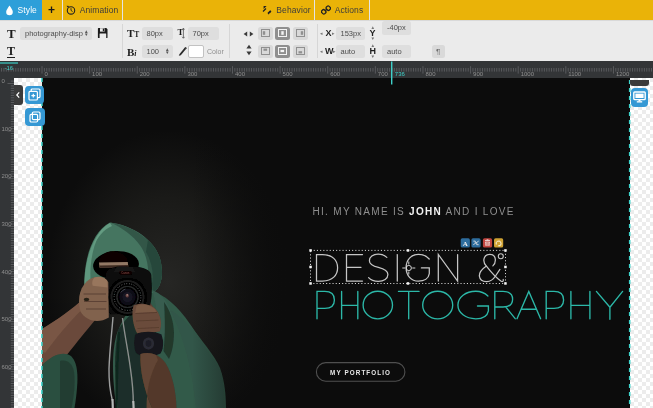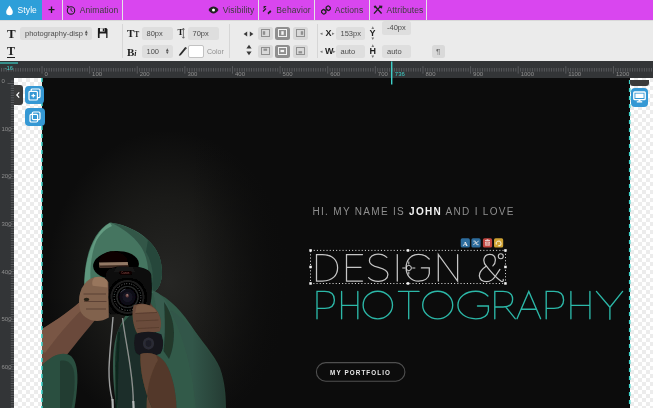--- a/index.html
+++ b/index.html
@@ -1,19 +1,19 @@
 <!DOCTYPE html>
 <html><head><meta charset="utf-8"><style>
 *{margin:0;padding:0;box-sizing:border-box}
 html,body{width:653px;height:408px;overflow:hidden;background:#fff;
   font-family:"Liberation Sans",sans-serif;}
 .app{position:relative;width:653px;height:408px}
 .abs{position:absolute}
 
-.tabs{position:absolute;left:0;top:0;width:653px;height:21px;background:#d946ef;border-bottom:1px solid #d9d9d9}
+.tabs{position:absolute;left:0;top:0;width:653px;height:21px;background:#eab308;border-bottom:1px solid #d9d9d9}
 .tab{position:absolute;top:0;height:20px;display:flex;align-items:center;justify-content:center;
   font-size:8.5px;color:#3c3c3c;border-right:1px solid #e4e4e4;gap:4px;letter-spacing:.1px}
 .tab svg{flex:0 0 auto}
 .tabstyle{left:0;width:41.5px;background:#2e9fd9;color:#fff;border-right:none}
 
 .toolbar{position:absolute;left:0;top:21px;width:653px;height:40px;background:#ebebeb}
 .inp{position:absolute;background:#dedede;border-radius:2.5px;font-size:7.5px;color:#4c4c4c;
   display:flex;align-items:center;padding-left:5px;height:13.5px}
 .sep{position:absolute;width:1px;top:3px;height:34px;background:#d6d6d6}
 .albtn{position:absolute;width:15px;height:13.5px;border-radius:2.5px;background:#d9d9d9;
@@ -40,48 +40,35 @@
         </svg>
   Style</div>
  <div class="tab" style="left:41.5px;width:21px;font-size:12px;font-weight:bold;color:#1a1a1a">+</div>
  <div class="tab" style="left:62.5px;width:60px">
   <svg width="10" height="10" viewBox="0 0 10 10">
           <circle cx="5" cy="5.4" r="3.7" fill="none" stroke="#222" stroke-width="1.1"></circle>
           <path d="M5 3.2V5.4L6.6 6.6" stroke="#222" stroke-width="0.9" fill="none"></path>
           <path d="M1.6 2.6 L0.6 0.8 L3.4 1.1 Z" fill="#222"></path>
         </svg>
   Animation</div>
- <div class="tab" style="left:204px;width:55px">
-  <svg width="11" height="8" viewBox="0 0 11 8">
-          <path d="M0.5 4C2 1.6 3.6 0.6 5.5 0.6S9 1.6 10.5 4C9 6.4 7.4 7.4 5.5 7.4S2 6.4 0.5 4Z" fill="#222"></path>
-          <circle cx="5.5" cy="4" r="1.5" fill="#fff"></circle>
-        </svg>
-  Visibility</div>
  <div class="tab" style="left:259px;width:56px">
   <svg width="10" height="10" viewBox="0 0 10 10">
           <path d="M1 6.5 4 3.5 M6 9 9 6" stroke="#222" stroke-width="1.2" fill="none"></path>
           <path d="M4.6 2.6 1.6 2.6 1.6 5.6Z M5.4 9.4 8.4 9.4 8.4 6.4Z" fill="#222" transform="translate(0,-1.5)"></path>
         </svg>
   Behavior</div>
  <div class="tab" style="left:315px;width:55px">
   <svg width="10" height="10" viewBox="0 0 10 10">
           <g stroke="#222" stroke-width="1.3" fill="none">
             <path d="M4.2 5.8 6 4"></path>
             <rect x="0.8" y="4.7" width="3.8" height="4.2" rx="1.4" transform="rotate(-45 2.7 6.8)"></rect>
             <rect x="5.4" y="1.1" width="3.8" height="4.2" rx="1.4" transform="rotate(-45 7.3 3.2)"></rect>
           </g>
         </svg>
   Actions</div>
- <div class="tab" style="left:370px;width:57px">
-  <svg width="10" height="10" viewBox="0 0 10 10">
-          <path d="M1 8.6 7.2 1.6 M8.6 8.4 2.6 2" stroke="#222" stroke-width="1.4" fill="none"></path>
-          <path d="M6 0.4 9.4 0.8 9 3.4 6.8 2.8Z" fill="#222"></path>
-          <path d="M0.6 1 2.8 0.6 3.6 2.6 1.6 3.2Z" fill="#222"></path>
-        </svg>
-  Attributes</div>
 </div>
 
 <div class="toolbar">
 
  <div class="lbl" style="left:7px;top:5px;font-family:'Liberation Serif',serif;font-size:13px">T</div>
  <div class="inp" style="left:20px;top:5.5px;width:72px">photography-disp</div>
  <div class="stp" style="left:84px;top:8.5px">
         <span>▲</span>
         <span>▼</span>
       </div>

